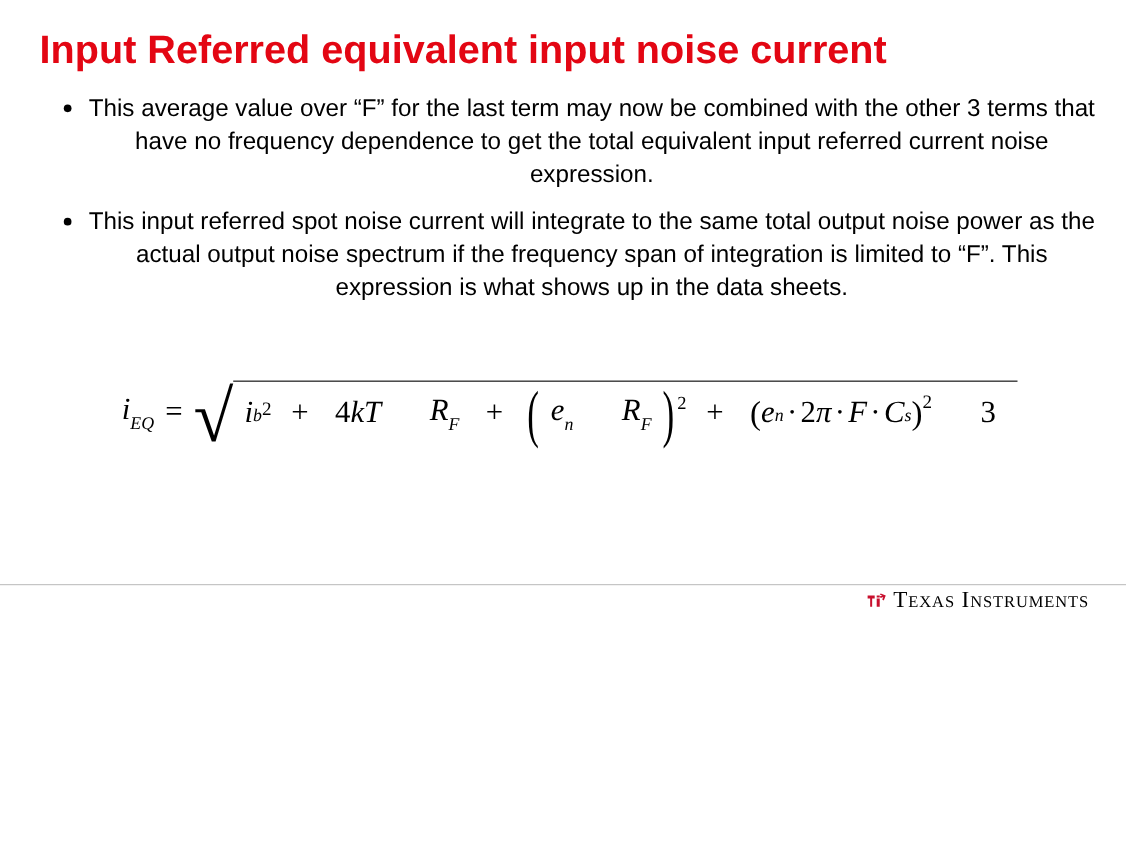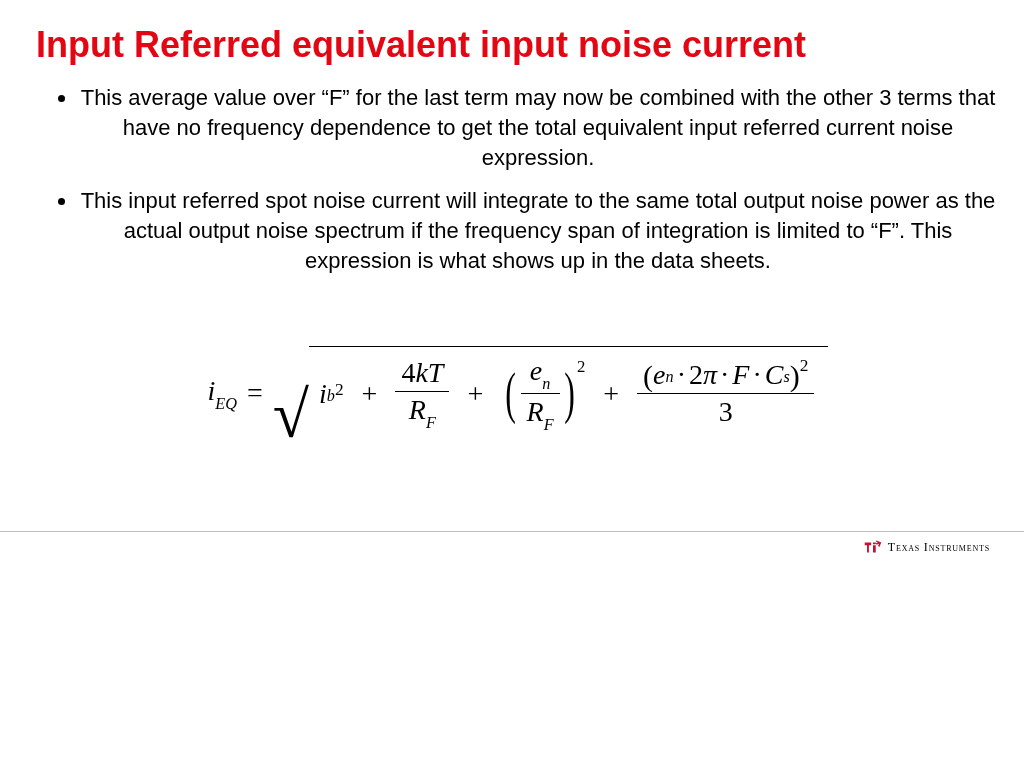--- a/index.html
+++ b/index.html
@@ -11,30 +11,30 @@
   .formula-wrap { width: 100%; display: flex; justify-content: center; margin-top: 70px; }
   .formula { font-family: "Times New Roman", Times, serif; font-style: italic; font-size: 28px; display: flex; align-items: center; gap: 10px; }
   .rm { font-style: normal; }
   .sub { font-size: 0.58em; font-style: italic; vertical-align: sub; position: relative; top: 0.15em; }
   .sup { font-size: 0.62em; font-style: normal; vertical-align: super; position: relative; top: -0.2em; }
   .sqrt { display: flex; align-items: stretch; }
   .radical { font-style: normal; font-size: 66px; line-height: 0.9; align-self: flex-end; position: relative; top: 4px; }
   .radicand { border-top: 1.5px solid #000; padding: 6px 14px 6px 10px; display: flex; align-items: center; gap: 14px; }
   .term { display: flex; align-items: center; }
   .plus { font-style: normal; padding: 0 4px; }
-  .frac { display: inline-flex; flex-direction: column; align-items: center; font-style: italic; }
+  .frac { display: inline-flex; align-items: center; font-style: italic; gap: 16px; }
   .frac .num, .frac .den { padding: 2px 6px; white-space: nowrap; }
   .frac .bar { width: 100%; border-top: 1.4px solid #000; }
   .paren-group { display: flex; align-items: center; }
   .big-paren { font-style: normal; font-size: 58px; line-height: 0.8; transform: scaleX(0.55); }
   .mid-paren { font-style: normal; font-size: 30px; line-height: 0.9; }
   .outer-sup { font-size: 0.6em; font-style: normal; align-self: flex-start; margin-top: 4px; margin-left: -2px; }
   .footer { position: absolute; left: 0; right: 0; bottom: 44px; border-top: 1px solid #bfbfbf; }
   .brand { position: absolute; right: 34px; bottom: 18px; display: flex; align-items: center; gap: 4px; }
-  .brand-name { font-family: "Times New Roman", Times, serif; font-size: 12px; letter-spacing: 0.8px; font-variant: small-caps; }
+  .brand-name { font-family: "Times New Roman", Times, serif; font-size: 21px; letter-spacing: 0.8px; font-variant: small-caps; }
   .ti-logo svg { width: 22px; height: 22px; display: block; }
 </style>
 </head>
 <body>
 
 <div class="slide">
 
   <h1 class="title">Input Referred equivalent input noise current</h1>
 
   <ul class="bullets">

